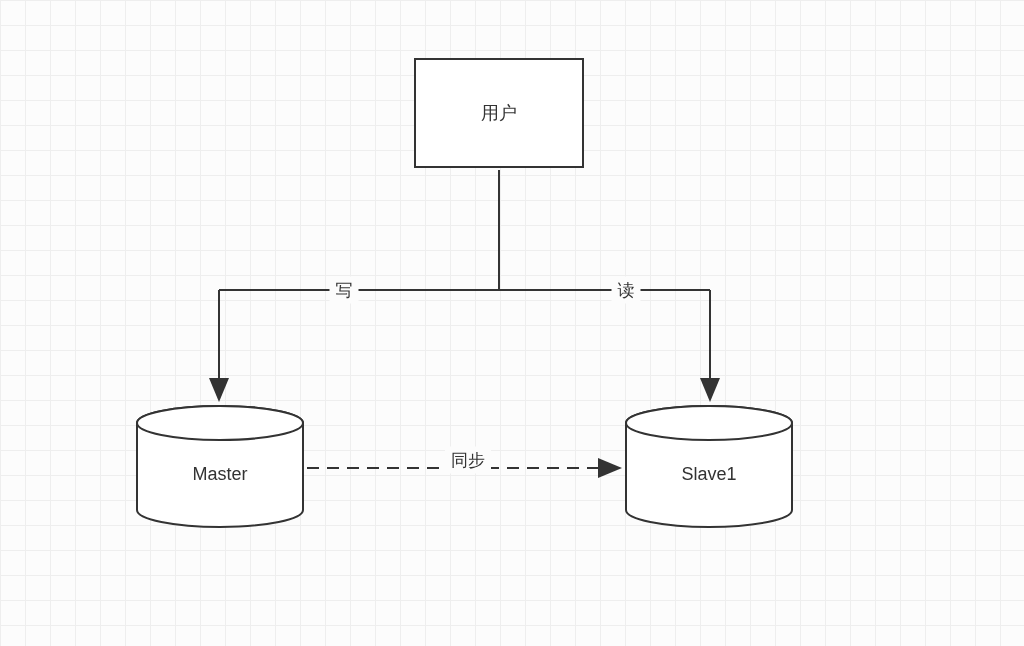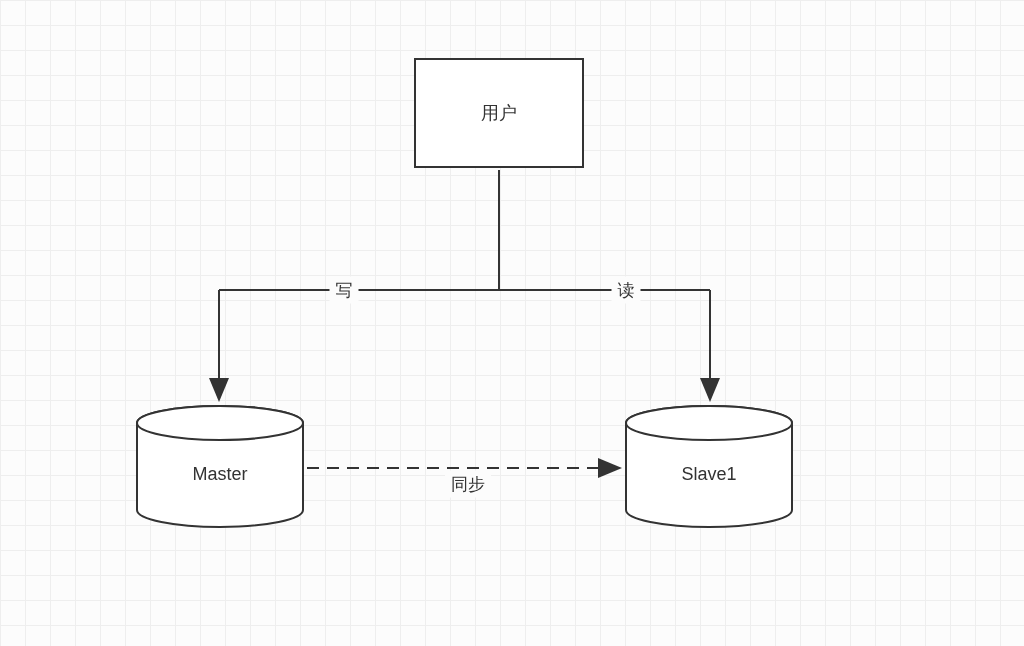--- a/index.html
+++ b/index.html
@@ -80,15 +80,15 @@
 
     <line x1="219" y1="290" x2="219" y2="398" stroke="#333" stroke-width="2" marker-end="url(#arrowhead)"></line>
 
     <line x1="710" y1="290" x2="710" y2="398" stroke="#333" stroke-width="2" marker-end="url(#arrowhead)"></line>
 
     <line x1="307" y1="468" x2="618" y2="468" stroke="#333" stroke-width="2" stroke-dasharray="12,8" marker-end="url(#arrowhead)"></line>
   </svg>
 
   <div class="label" style="left:344px; top:290px;">写</div>
   <div class="label" style="left:626px; top:290px;">读</div>
-  <div class="label" style="left:468px; top:484px;">同步</div>
+  <div class="label" style="left:468px; top:460px;">同步</div>
 
 </div>
 
 </body></html>

